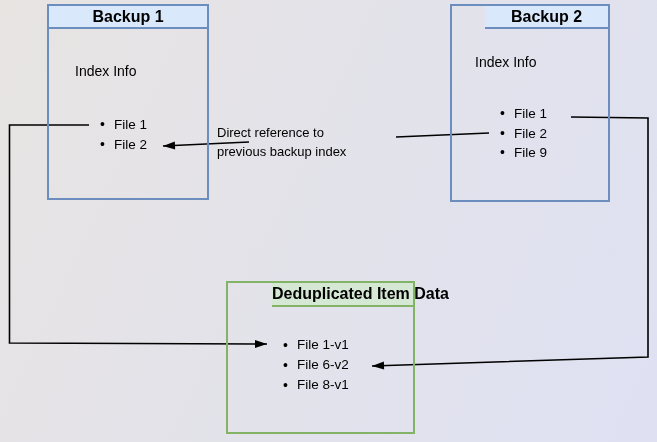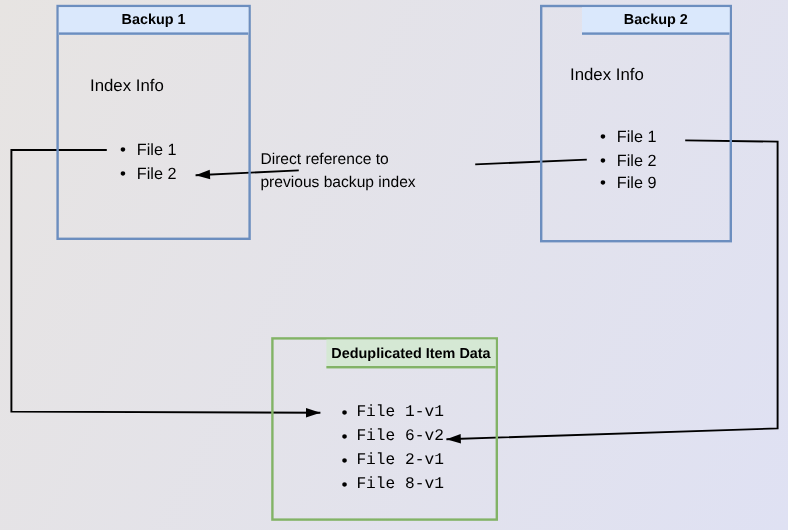--- a/index.html
+++ b/index.html
@@ -27,21 +27,21 @@
     stroke-miterlimit: 10;
   }
   .box {
     position: absolute;
     box-sizing: border-box;
   }
   .box.blue  { border: 2px solid var(--blue-border); }
   .box.green { border: 2px solid var(--green-border); padding-left: 44px; }
   .box-header {
     box-sizing: content-box;
-    font-size: 12px;
+    font-size: 16px;
     font-weight: bold;
     text-align: center;
     white-space: nowrap;
   }
   .blue .box-header {
     height: 21px; line-height: 21px;
     background: var(--blue-fill);
     border-bottom: 2px solid var(--blue-border);
   }
   .green .box-header {
@@ -60,21 +60,21 @@
     margin: 0; padding: 0;
     list-style: none;
     font-size: 13.5px;
   }
   ul.file-list li {
     position: relative;
     padding-left: 14px;
     line-height: 19.5px;
     white-space: nowrap;
   }
-  .box.green ul.file-list li { line-height: 20px; font-family: Liberation Mono, monospace; }
+  .box.green ul.file-list li { line-height: 20px; }
   ul.file-list li::before {
     content: "\2022";
     position: absolute;
     left: 0;
     font-size: 14px;
   }
   .edge-label {
     position: absolute;
     left: 217px; top: 123px;
     width: 220px;
@@ -128,21 +128,20 @@
       <li>File 2</li>
       <li>File 9</li>
     </ul>
   </div>
 
   <div class="box green" id="dedup">
     <div class="box-header">Deduplicated Item Data</div>
     <ul class="file-list">
       <li>File 1-v1</li>
       <li>File 6-v2</li>
-      <li>File 2-v1</li>
       <li>File 8-v1</li>
     </ul>
   </div>
 
   <div class="edge-label">
     <div>Direct reference to</div>
     <div>previous backup index</div>
   </div>
 
 </div>

